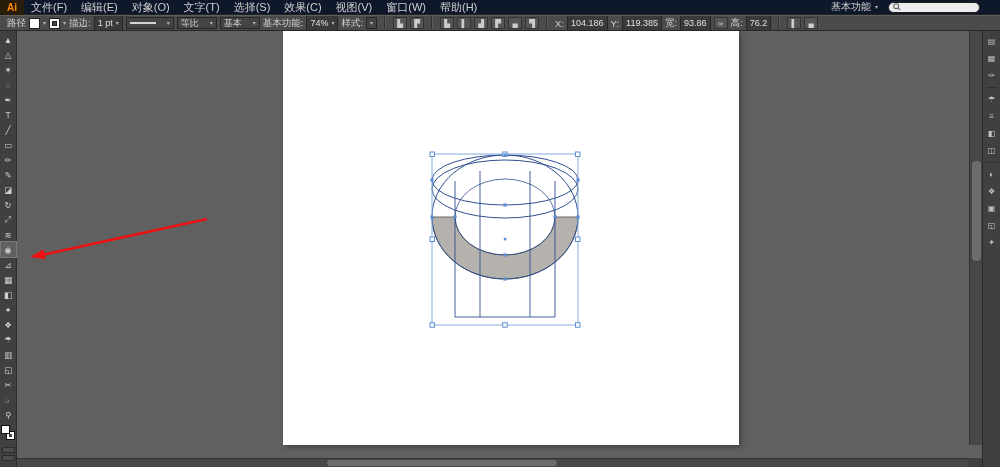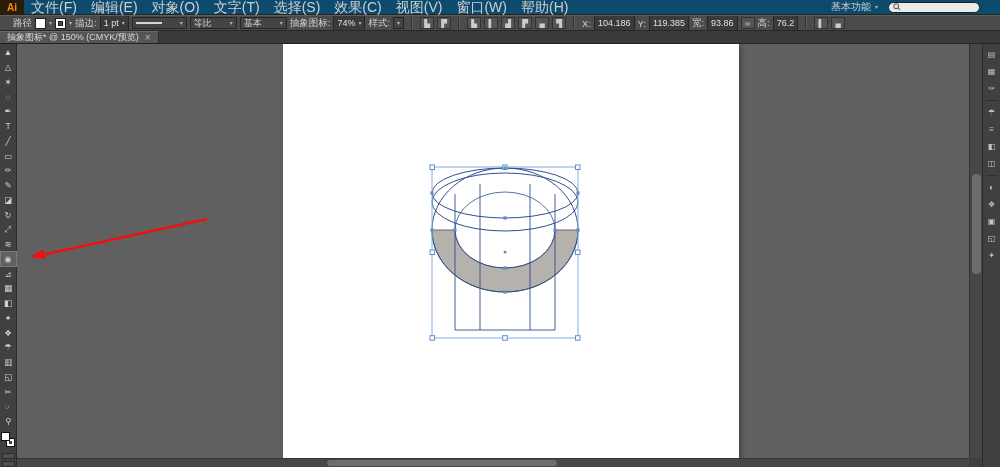--- a/index.html
+++ b/index.html
@@ -1,35 +1,35 @@
 <!DOCTYPE html>
 <html><head>
 <meta charset="utf-8">
 <style>
   *{margin:0;padding:0;box-sizing:border-box}
   html,body{width:1000px;height:467px;overflow:hidden}
   body{font-family:"Liberation Sans","DejaVu Sans",sans-serif;background:#3d3d3d}
   .app{position:relative;width:1000px;height:467px;display:flex;flex-direction:column;color:#c9c9c9;font-size:11px}
 
   
-  .menubar{flex:0 0 15px;height:15px;background:#0c4a6e;display:flex;align-items:center;border-bottom:1px solid #232323}
+  .menubar{flex:0 0 15px;height:15px;background:#0f172a;display:flex;align-items:center;border-bottom:1px solid #232323}
   .logo{width:24px;height:15px;background:#2a1c0a;color:#ff8a00;font-weight:bold;font-size:10px;display:flex;align-items:center;justify-content:center}
-  .menu-item{padding:0 7px;font-size:14px;line-height:15px;color:#cfcfcf;cursor:default}
+  .menu-item{padding:0 7px;font-size:11px;line-height:15px;color:#cfcfcf;cursor:default}
   .menubar-right{margin-left:auto;display:flex;align-items:center;gap:10px;padding-right:20px}
   .workspace{font-size:10px;display:flex;align-items:center;gap:4px;color:#cfcfcf}
   .searchbox{width:92px;height:11px;background:#ececec;border-radius:6px;display:flex;align-items:center;padding:0 4px;gap:3px;border:1px solid #1f1f1f}
   .searchbox input{border:0;outline:0;background:transparent;width:70px;font-size:9px;color:#333}
 
   
-  .controlbar{flex:0 0 16px;height:16px;background:#4b4b4b;border-top:1px solid #5f5f5f;border-bottom:1px solid #272727;display:flex;align-items:center;gap:3px;padding:0 13px;font-size:9.5px;white-space:nowrap;overflow:hidden;color:#d2d2d2}
+  .controlbar{flex:0 0 16px;height:16px;background:#4b4b4b;border-top:1px solid #5f5f5f;border-bottom:1px solid #272727;display:flex;align-items:center;gap:3px;padding:0 7px;font-size:9.5px;white-space:nowrap;overflow:hidden;color:#d2d2d2}
   .swatch{width:11px;height:11px;border:1px solid #1f1f1f;background:#fff;position:relative;flex:0 0 auto}
   .swatch.hollow:after{content:"";position:absolute;inset:2px;background:#4b4b4b;border:1px solid #1f1f1f}
   .caret{font-size:6px;color:#b5b5b5;line-height:1}
   .field{background:#3a3a3a;border:1px solid #262626;border-bottom-color:#5a5a5a;color:#e0e0e0;height:16px;font-size:9px;padding:0 3px;display:inline-flex;align-items:center;gap:3px}
-  .dd{background:#444;border:1px solid #262626;height:12px;font-size:9px;padding:0 3px;display:inline-flex;align-items:center;gap:18px}
+  .dd{background:#444;border:1px solid #262626;height:12px;font-size:9px;padding:0 3px;display:inline-flex;align-items:center;gap:11px}
   .sep{width:0;height:12px;border-left:1px solid #303030;border-right:1px solid #5c5c5c;margin:0 4px}
   .cb-icon{width:14px;height:12px;background:#555;border:1px solid #333;font-size:7.5px;display:inline-flex;align-items:center;justify-content:center;color:#ccc;flex:0 0 auto}
   .linegl{display:inline-block;width:26px;height:2px;background:#d5d5d5}
 
   
   .docbar{flex:0 0 13px;height:13px;background:#3a3a3a;border-bottom:1px solid #232323;display:flex;align-items:stretch}
   .doctab{background:#555;padding:0 7px;font-size:9px;display:flex;align-items:center;gap:6px;border-right:1px solid #2a2a2a;border-top:1px solid #6a6a6a;color:#d8d8d8}
   .doctab .close{color:#bbb;font-size:10px;line-height:1;cursor:pointer}
 
   
@@ -104,21 +104,21 @@
       <span class="caret">▾</span>
     </span>
     <span class="dd">
       <span>等比</span>
       <span class="caret">▾</span>
     </span>
     <span class="dd">
       <span>基本</span>
       <span class="caret">▾</span>
     </span>
-    <span>抽象图标:</span>
+    <span>基本功能:</span>
     <span class="field">
       <span>74%</span>
       <span class="caret">▾</span>
     </span>
     <span>样式:</span>
     <span class="dd">
       <span class="caret">▾</span>
     </span>
     <span class="sep"></span>
     <span class="cb-icon">▙</span>
@@ -146,26 +146,20 @@
     <span class="cb-icon">∞</span>
     <span>高:</span>
     <span class="field">
         <span>76.2</span>
       </span>
     <span class="sep"></span>
     <span class="cb-icon">▌</span>
     <span class="cb-icon">▄</span>
   </div>
 
-  <div class="docbar">
-    <div class="doctab">
-      <span>抽象图标* @ 150% (CMYK/预览)</span>
-      <span class="close">×</span>
-    </div>
-  </div>
 
   <div class="main">
 
     <div class="toolbar">
       <div class="tool">▲</div>
       <div class="tool">△</div>
       <div class="tool">✶</div>
       <div class="tool">◌</div>
       <div class="tool">✒</div>
       <div class="tool">T</div>

